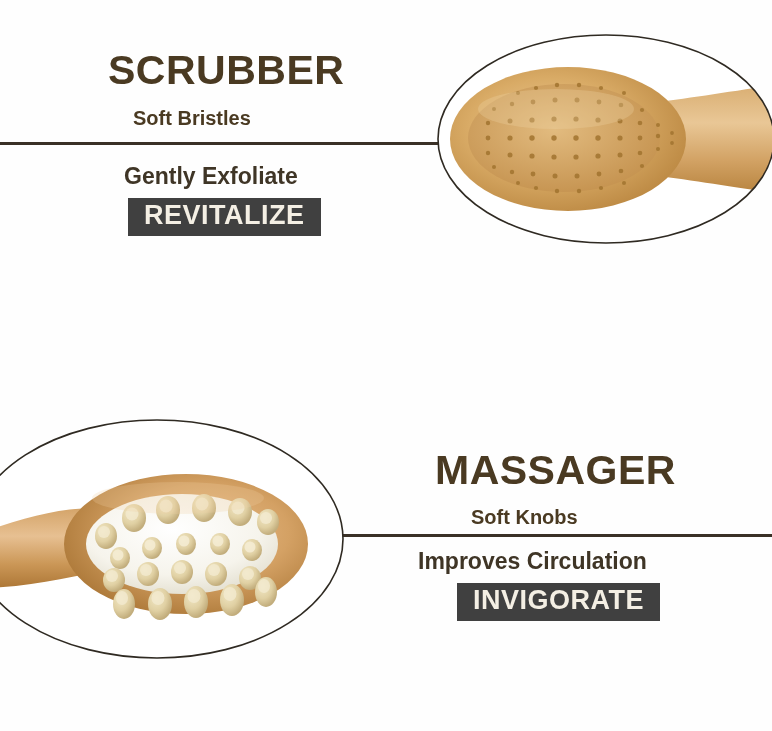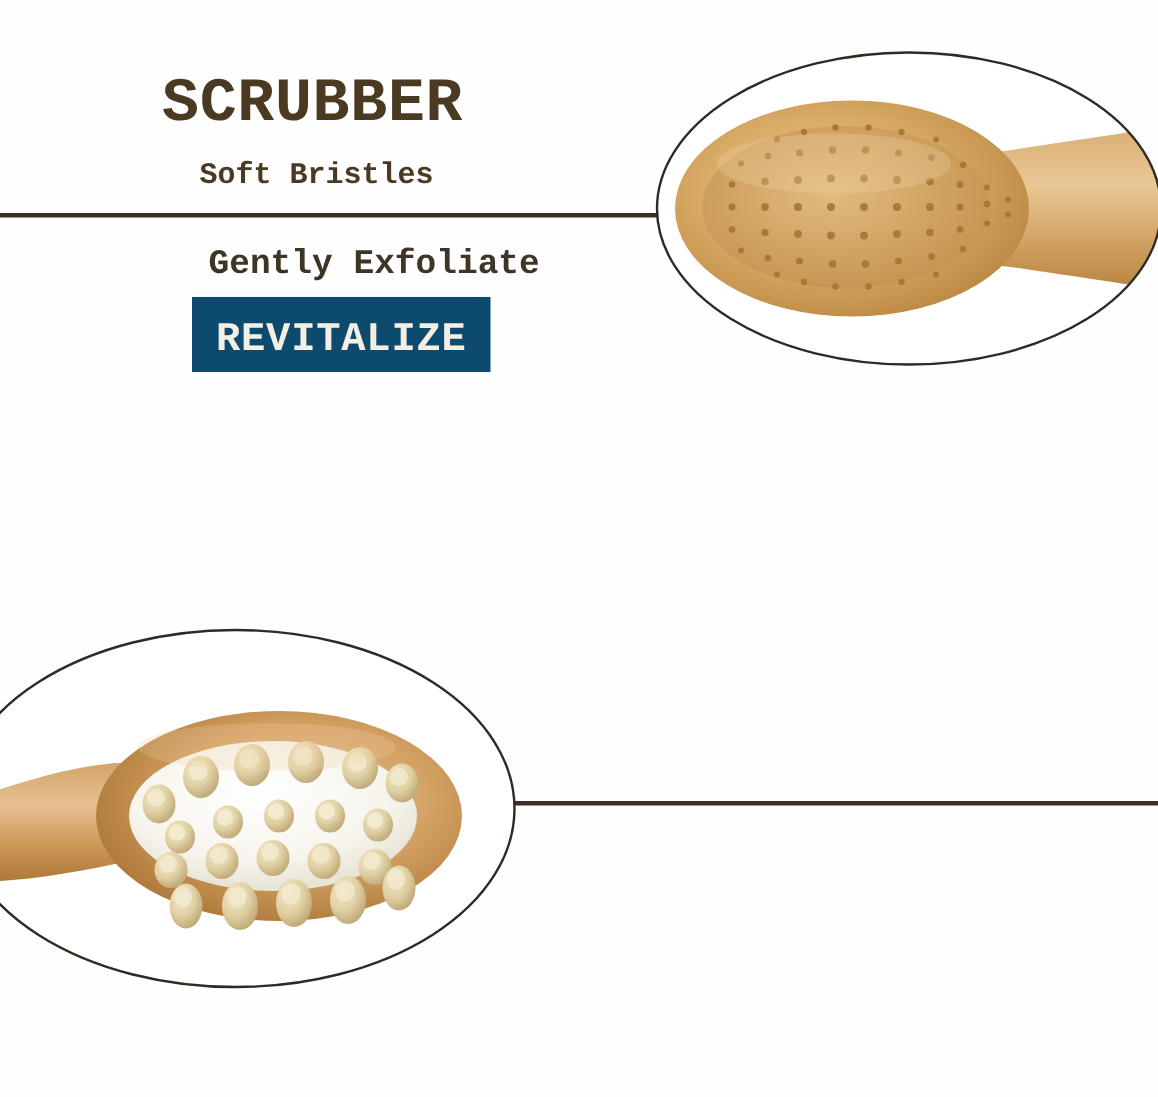--- a/index.html
+++ b/index.html
@@ -12,21 +12,21 @@
   }
   #infographic {
     position: relative;
     width: 772px;
     height: 731px;
     background: #fefefe;
     overflow: hidden;
   }
 
   
-  .panel { position: absolute; font-family: Liberation Mono, monospace; }
+  .panel { position: absolute; }
 
   .title {
     font-weight: 700;
     font-size: 41px;
     letter-spacing: 0.5px;
     color: #4a3a22;
     line-height: 1;
     white-space: nowrap;
   }
   .subtitle {
@@ -38,27 +38,27 @@
   }
   .benefit {
     font-weight: 700;
     font-size: 23px;
     color: #3f3526;
     line-height: 1;
     white-space: nowrap;
   }
   .badge {
     display: inline-block;
-    background: #0c4a6e;
+    background: #404040;
     color: #f4efe4;
     font-weight: 700;
     font-size: 27px;
     letter-spacing: 0.5px;
     line-height: 1;
-    padding: 16px 16px 7px 16px;
+    padding: 4px 16px 7px 16px;
     white-space: nowrap;
   }
 
   .divider {
     position: absolute;
     height: 3px;
     background: #3a3026;
   }
 
   
@@ -69,21 +69,21 @@
 <body>
 
 <div id="infographic">
 
   <div class="panel" style="left:0; top:0; width:440px; height:260px;">
 
     <div class="title" style="position:absolute; left:108px; top:50px;">SCRUBBER</div>
 
     <div class="subtitle" style="position:absolute; left:133px; top:108px;">Soft Bristles</div>
 
-    <div class="benefit" style="position:absolute; left:124px; top:165px;margin-left:15px;">Gently Exfoliate</div>
+    <div class="benefit" style="position:absolute; left:124px; top:165px;">Gently Exfoliate</div>
 
     <div style="position:absolute; left:128px; top:198px;">
       <span class="badge">REVITALIZE</span>
     </div>
   </div>
 
   <div class="divider" style="left:0; top:142px; width:441px;"></div>
 
   <div class="callout" style="left:436px; top:33px;">
     <svg width="340" height="216" viewBox="0 0 340 216">
@@ -178,20 +178,32 @@
           <circle cx="236" cy="110" r="1.9"></circle>
         </g>
 
         <ellipse cx="120" cy="76" rx="78" ry="20" fill="#f2d7a8" opacity="0.28"></ellipse>
       </g>
 
       <ellipse cx="170" cy="106" rx="168" ry="104" fill="none" stroke="#2f2a22" stroke-width="1.6"></ellipse>
     </svg>
   </div>
 
+  <div class="panel" style="left:340px; top:430px; width:432px; height:220px;">
+
+    <div class="title" style="position:absolute; left:95px; top:20px;">MASSAGER</div>
+
+    <div class="subtitle" style="position:absolute; left:131px; top:77px;">Soft Knobs</div>
+
+    <div class="benefit" style="position:absolute; left:78px; top:120px;">Improves Circulation</div>
+
+    <div style="position:absolute; left:117px; top:153px;">
+      <span class="badge">INVIGORATE</span>
+    </div>
+  </div>
 
   <div class="divider" style="left:341px; top:534px; width:431px;"></div>
 
   <div class="callout" style="left:-32px; top:418px;">
     <svg width="378" height="242" viewBox="0 0 378 242">
       <defs>
         <radialGradient id="headGradB" cx="58%" cy="42%" r="62%">
           <stop offset="0%" stop-color="#e8bc89"></stop>
           <stop offset="55%" stop-color="#d4a164"></stop>
           <stop offset="100%" stop-color="#ae7a3a"></stop>

